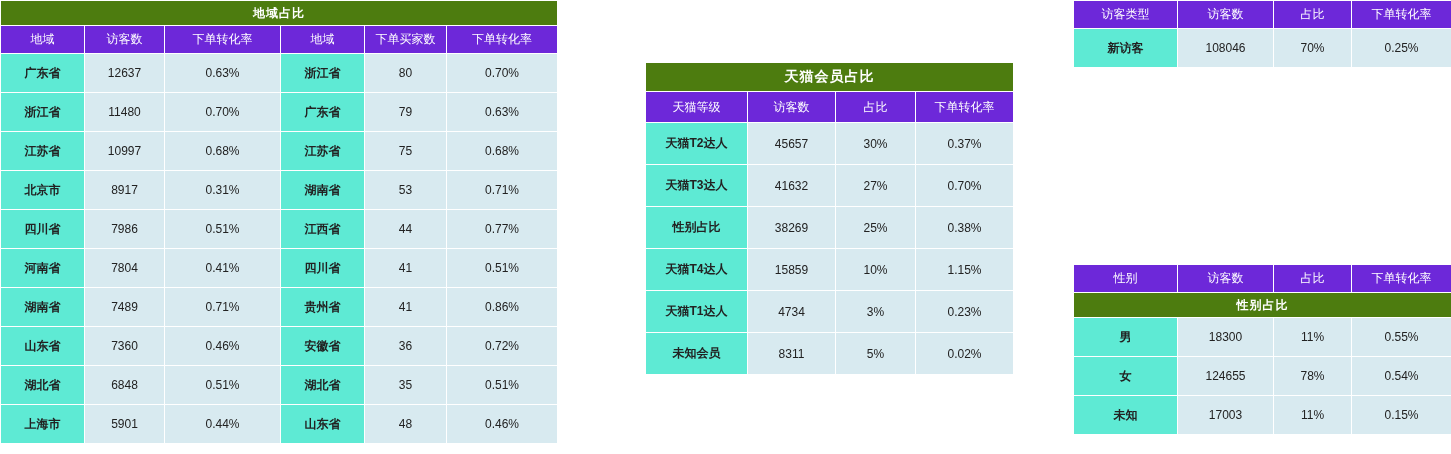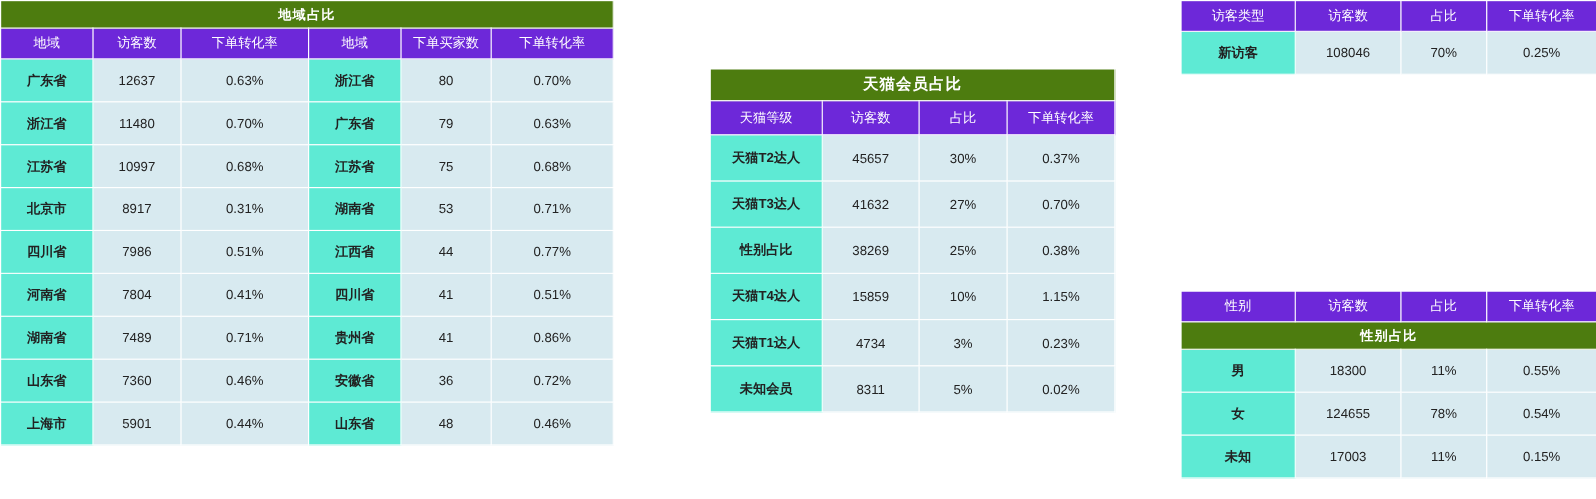--- a/index.html
+++ b/index.html
@@ -177,20 +177,28 @@
       </tr>
       <tr>
         <td class="label-cell">山东省</td>
         <td class="val-cell">7360</td>
         <td class="val-cell">0.46%</td>
         <td class="label-cell">安徽省</td>
         <td class="val-cell">36</td>
         <td class="val-cell">0.72%</td>
       </tr>
       <tr>
+        <td class="label-cell">湖北省</td>
+        <td class="val-cell">6848</td>
+        <td class="val-cell">0.51%</td>
+        <td class="label-cell">湖北省</td>
+        <td class="val-cell">35</td>
+        <td class="val-cell">0.51%</td>
+      </tr>
+      <tr>
         <td class="label-cell">上海市</td>
         <td class="val-cell">5901</td>
         <td class="val-cell">0.44%</td>
         <td class="label-cell">山东省</td>
         <td class="val-cell">48</td>
         <td class="val-cell">0.46%</td>
       </tr>
     </tbody>
   </table>
 </div>

